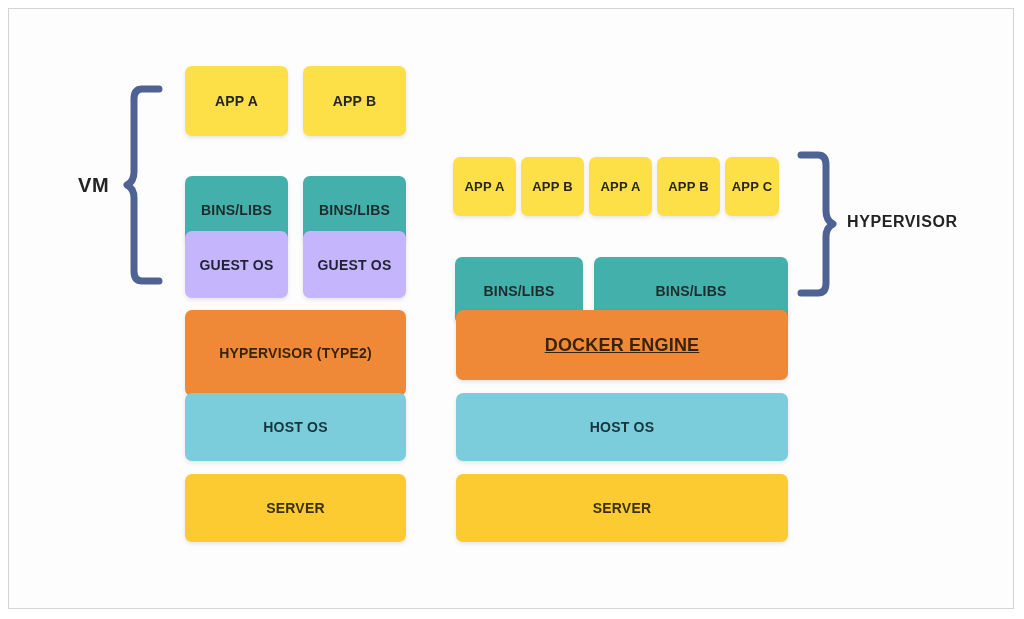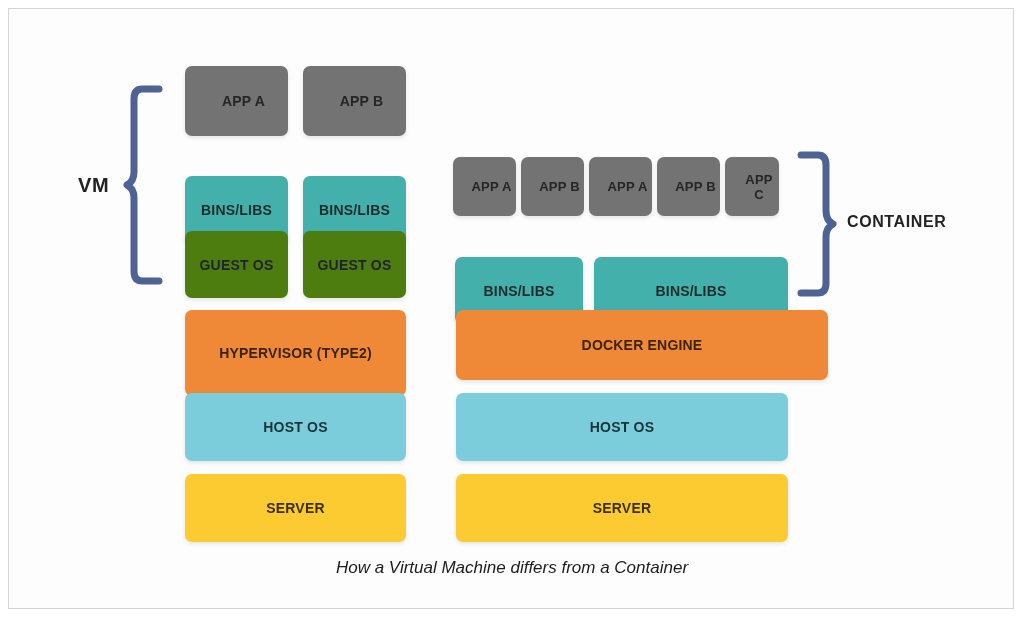--- a/index.html
+++ b/index.html
@@ -37,31 +37,30 @@
     justify-content: center;
     border-radius: 7px;
     text-align: center;
     color: #2b2b2b;
     font-weight: bold;
     letter-spacing: 0.2px;
     box-shadow: 0 2px 4px rgba(0,0,0,0.10);
     user-select: none;
   }
   .box-app {
-    background: #737373;
+    background: #fde047;
     color: #252525;
-    padding-left: 14px;
   }
   .box-bins {
     background: #44b0ac;
     color: #1f2a2a;
     margin-top: 26px;
   }
   .box-guest {
-    background: #4d7c0f;
+    background: #c4b5fd;
     color: #1f2233;
   }
   .box-hyper {
     background: #f08937;
     color: #3a2408;
   }
   .box-host {
     background: #7ccddb;
     color: #17343b;
   }
@@ -170,28 +169,27 @@
   <div class="box box-bins" style="left:594px; top:231px; width:194px; height:67px; font-size:14px;">
     <span>BINS/LIBS</span>
   </div>
 
   <div class="brace" style="left:800px; top:152px; width:34px; height:144px;">
     <svg width="34" height="144" viewBox="0 0 34 144" aria-hidden="true">
       <path d="M1 3 H18 C24 3 26 7 26 13 V59 C26 66 29 70 33 72 C29 74 26 78 26 85 V131 C26 137 24 141 18 141 H1" fill="none" stroke="#4e6394" stroke-width="7" stroke-linecap="round" stroke-linejoin="round"></path>
     </svg>
   </div>
 
-  <div class="side-label" style="left:847px; top:213px; font-size:16px;">CONTAINER</div>
+  <div class="side-label" style="left:847px; top:213px; font-size:16px;">HYPERVISOR</div>
 
-  <div class="box box-hyper" style="left:456px; top:310px; width:372px; height:70px; font-size:14px;">
+  <div class="box box-hyper" style="left:456px; top:310px; width:332px; height:70px; font-size:18px;text-decoration:underline;">
     <span>DOCKER ENGINE</span>
   </div>
 
   <div class="box box-host" style="left:456px; top:393px; width:332px; height:68px; font-size:14px;">
     <span>HOST OS</span>
   </div>
 
   <div class="box box-server" style="left:456px; top:474px; width:332px; height:68px; font-size:14px;">
     <span>SERVER</span>
   </div>
 
-  <div id="caption">How a Virtual Machine differs from a Container</div>
 </div>
 
 </body></html>

